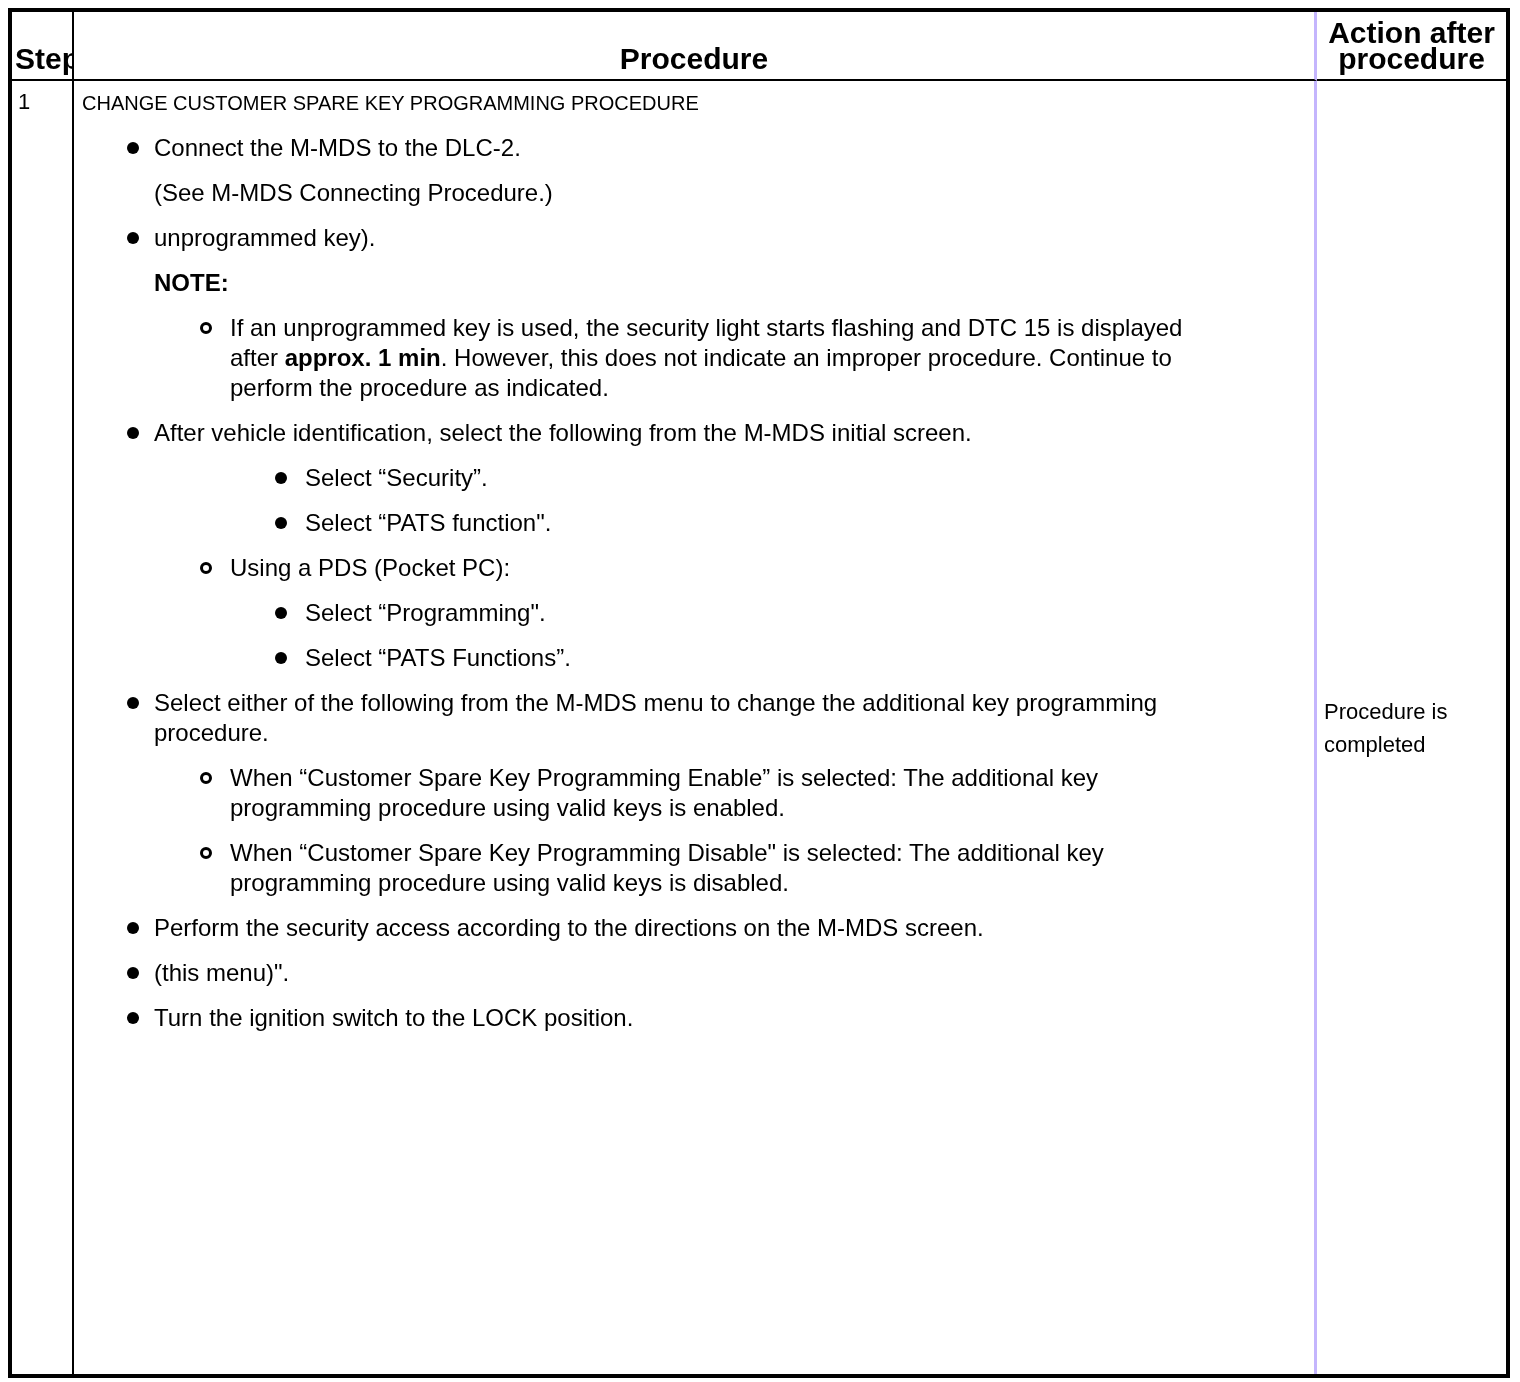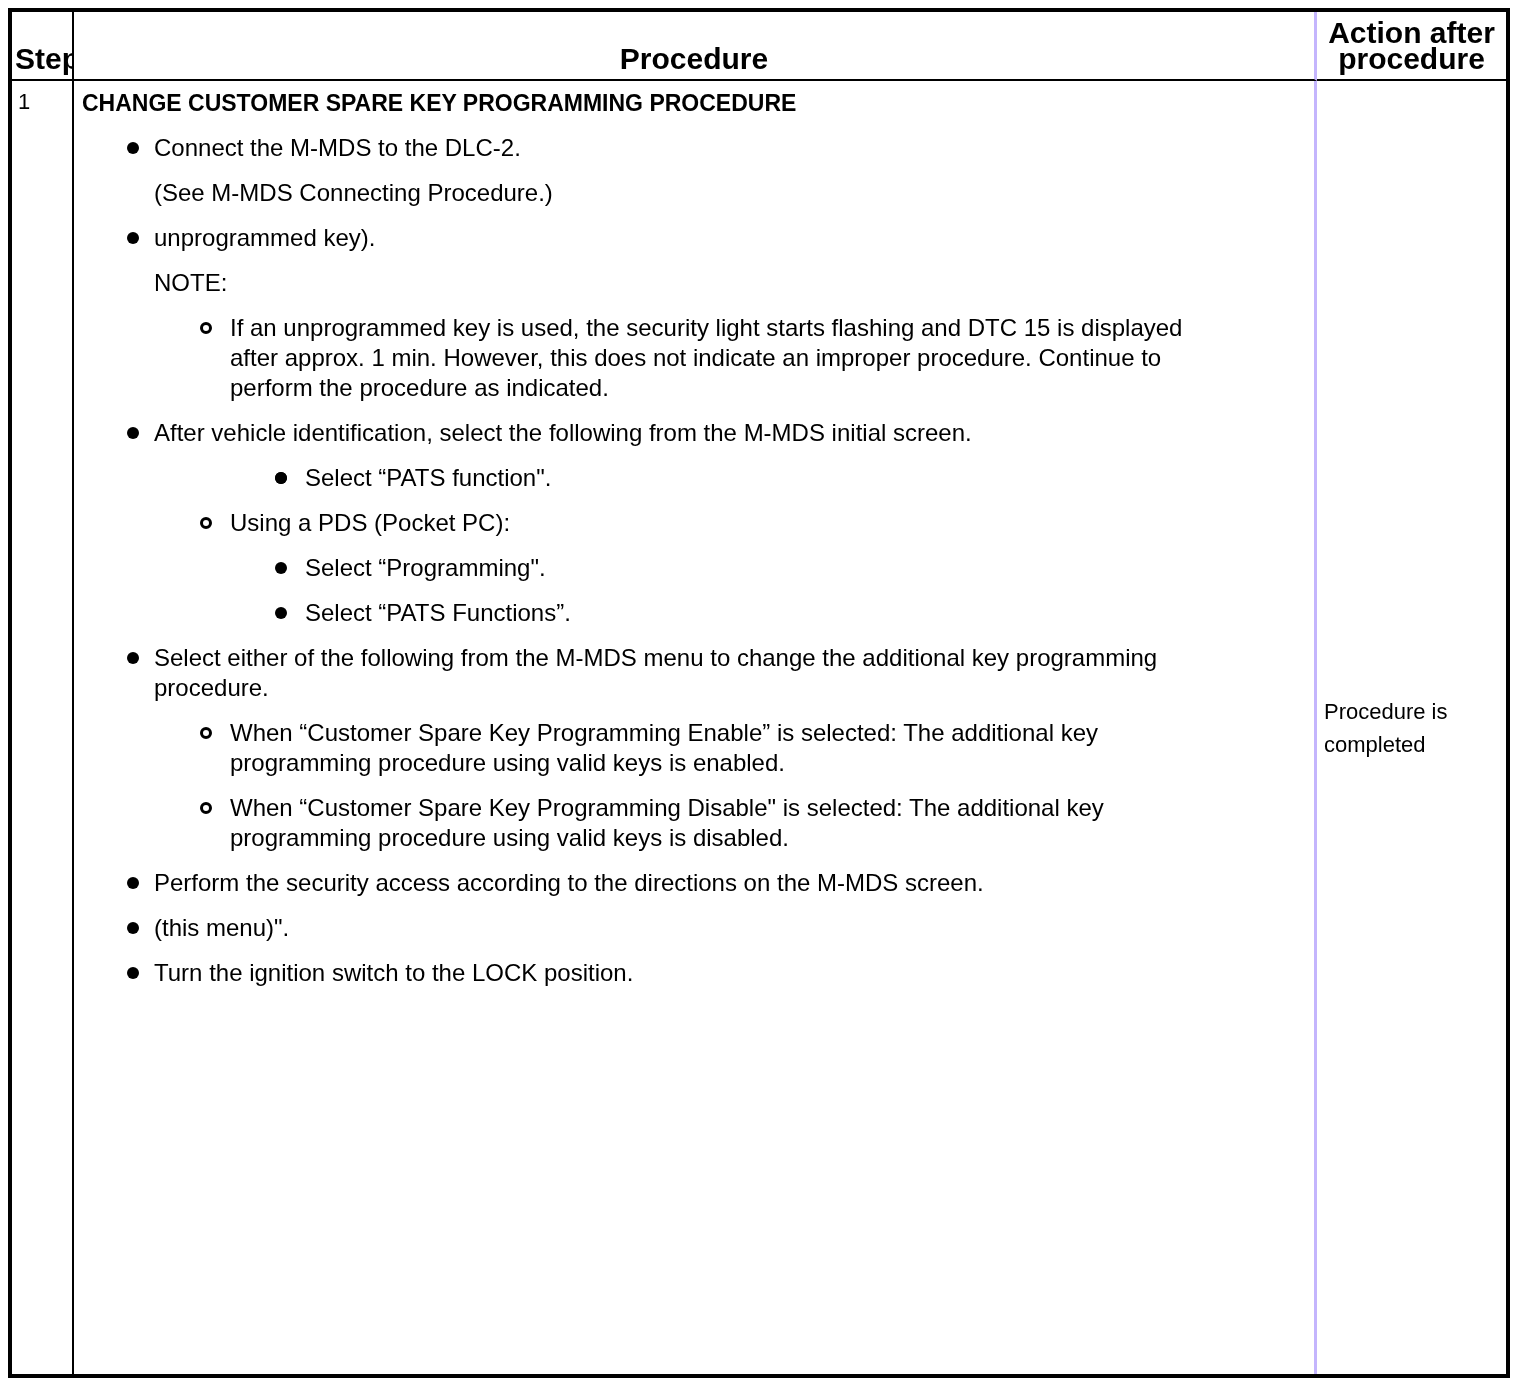--- a/index.html
+++ b/index.html
@@ -23,26 +23,26 @@
   .hd-step{align-items:flex-end;justify-content:flex-start;padding:0 0 7px 3px;}
   .hd-proc{align-items:flex-end;justify-content:center;padding:0 0 7px 0;}
   .hd-act{align-items:flex-end;justify-content:center;text-align:center;padding:0 6px 7px 6px;}
   
   .bd-step{font-size:22px;line-height:30px;padding:6px 0 0 6px;}
   .bd-proc{padding:7px 12px 0 6px;position:relative;}
   .bd-act{font-size:22px;line-height:33px;display:flex;align-items:center;justify-content:flex-start;padding:0 8px 0 7px;}
   
   .item{position:relative;font-size:24px;line-height:30px;margin-top:15px;}
   .item:first-child{margin-top:0;}
-  .item.title{font-weight:bold;font-size:23px;padding-left:2px;}
+  .item.title{font-weight:normal;font-size:20px;padding-left:2px;}
   .item.b1,.item.t1{padding-left:74px;}
   .item.b2{padding-left:150px;}
   .item.b3{padding-left:225px;}
   .ln{white-space:nowrap;}
-  .bld{font-weight:normal;}
+  .bld{font-weight:bold;}
   .mk{position:absolute;top:9px;width:12px;height:12px;border-radius:50%;}
   .mk.filled{background:#000;}
   .mk.open{box-sizing:border-box;border:3px solid #000;background:transparent;}
   .item.b1>.mk{left:47px;}
   .item.b2>.mk{left:120px;}
   .item.b3>.mk{left:195px;}
 </style>
 </head>
 <body>
 
@@ -85,20 +85,21 @@
           <div class="ln"><span>If an unprogrammed key is used, the security light starts flashing and DTC 15 is displayed</span></div>
           <div class="ln"><span>after </span><span class="bld">approx. 1 min</span><span>. However, this does not indicate an improper procedure. Continue to</span></div>
           <div class="ln"><span>perform the procedure as indicated.</span></div>
         </div>
         <div class="item b1">
           <span class="mk filled"></span>
           <div class="ln"><span>After vehicle identification, select the following from the M-MDS initial screen.</span></div>
         </div>
         <div class="item b3">
           <span class="mk filled"></span>
+          <div class="ln"><span>Select “Security”.</span></div>
         </div>
         <div class="item b3">
           <span class="mk filled"></span>
           <div class="ln"><span>Select “PATS function".</span></div>
         </div>
         <div class="item b2">
           <span class="mk open"></span>
           <div class="ln"><span>Using a PDS (Pocket PC):</span></div>
         </div>
         <div class="item b3">

